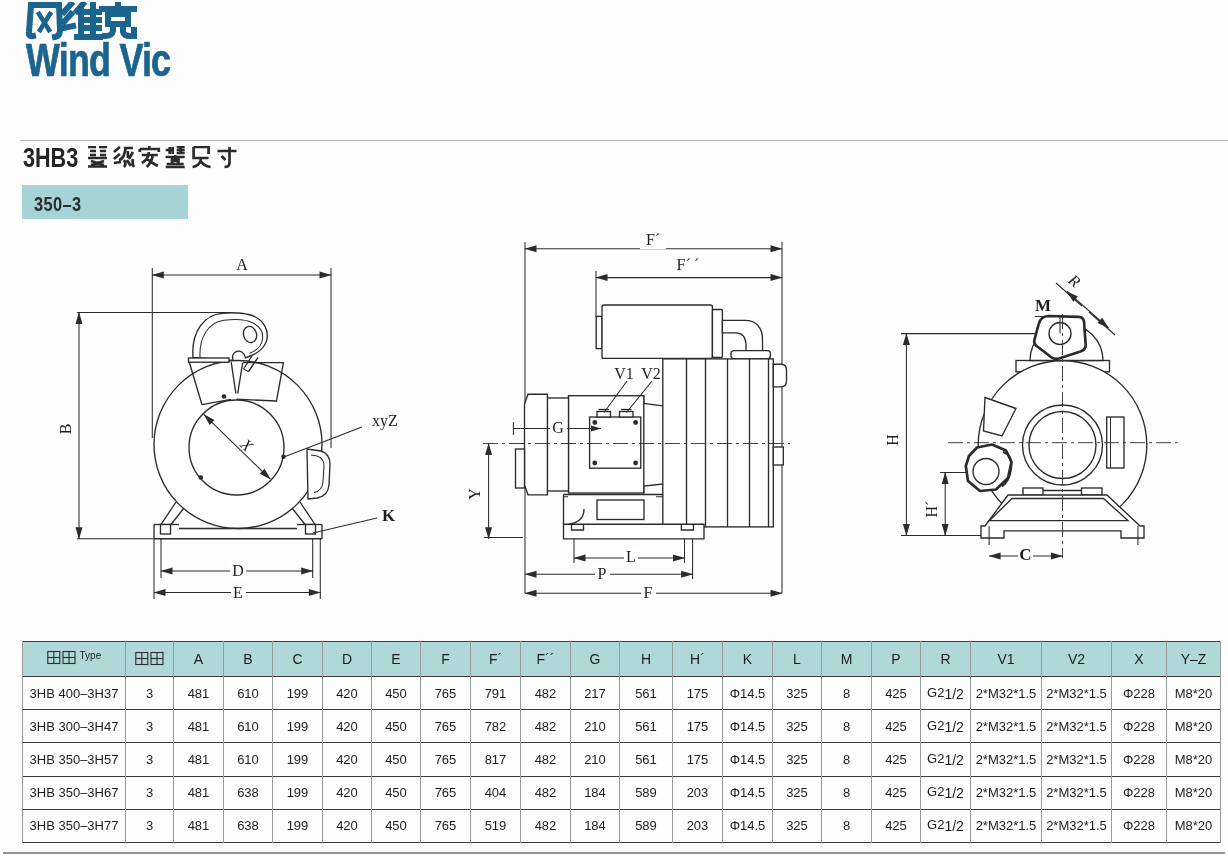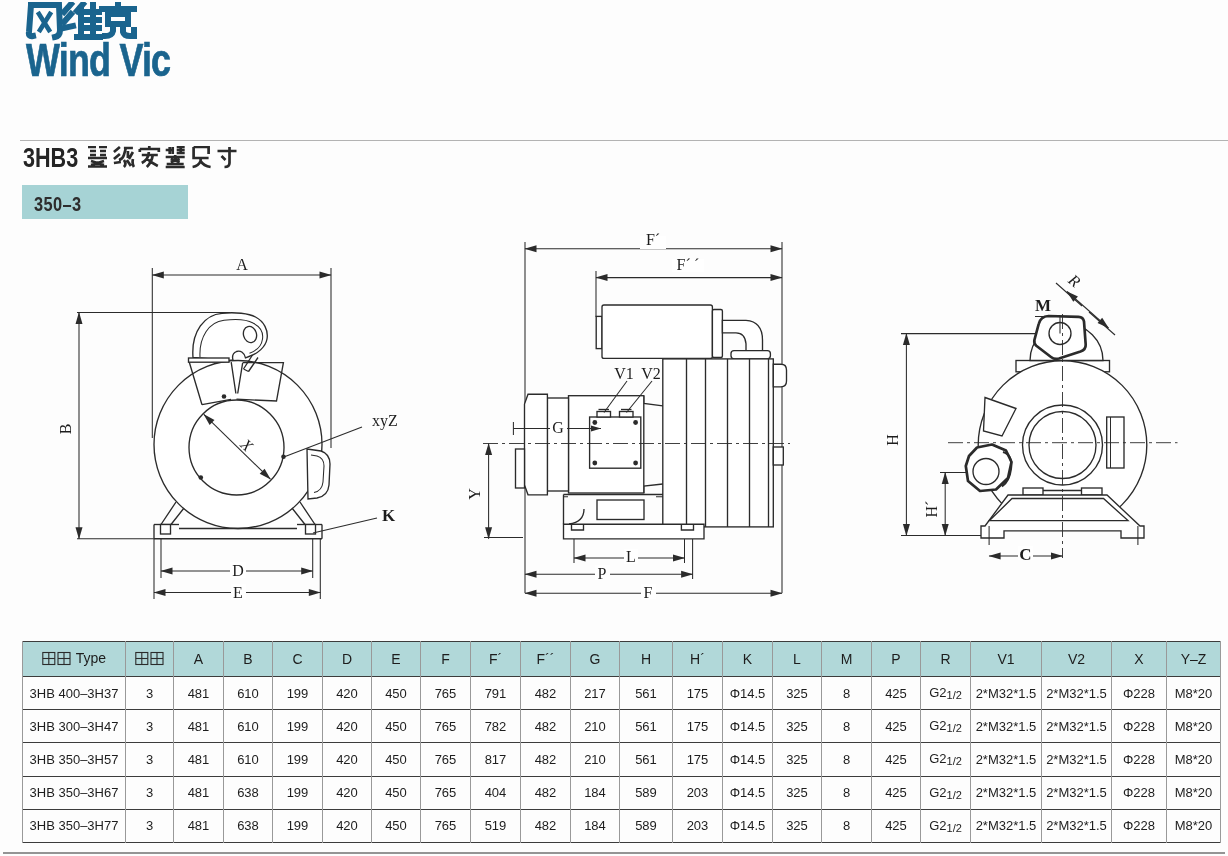--- a/index.html
+++ b/index.html
@@ -21,22 +21,22 @@
 .thick{stroke:#2b2b2b;stroke-width:2.7;stroke-linejoin:round}
 .cl{stroke:#2b2b2b;stroke-width:0.9;stroke-dasharray:15 4 3 4}
 .ls{font-family:"Liberation Serif",serif;font-size:16px;fill:#1d1d1d}
 .lsb{font-family:"Liberation Serif",serif;font-size:17px;font-weight:bold;fill:#1d1d1d}
 .lsi{font-family:"Liberation Serif",serif;font-size:16px;font-style:italic;fill:#1d1d1d}
 #tbl{position:absolute;left:22px;top:641px;width:1198px;border-collapse:collapse;table-layout:fixed;border-left:1px solid #3c3c3c;border-right:1px solid #3c3c3c}
 #tbl th,#tbl td{border-left:1px solid #999;border-right:1px solid #999;text-align:center;vertical-align:middle;color:#1d1d1d;overflow:hidden}
 #tbl tr{border-top:1px solid #3c3c3c;border-bottom:1px solid #3c3c3c}
 #tbl .hdr th{background:#b1d8d9;height:35px;font-size:14px;font-weight:normal}
 #tbl td{height:33.2px;font-size:13px}
-#tbl .half{font-size:11px;vertical-align:-2px}
-.hwrap{display:inline-flex;align-items:flex-end;font-size:14px}
+#tbl .half{font-size:14px;vertical-align:-2px}
+.hwrap{display:inline-flex;align-items:flex-start;font-size:10px}
 #bline{position:absolute;left:3px;top:851.5px;width:1222px;height:2px;background:#949494}
 </style></head>
 <body>
 <div id="page">
 <svg id="logo1" width="112" height="40" viewBox="0 0 112 40">
       <g stroke="#1a648e" stroke-width="6.0" fill="none" stroke-linecap="square">
         <path d="M6,3 L34,3 L35,28 Q35,34 30,35"></path>
         <path d="M6,3 L4,30 Q3,35 8,34"></path>
         <g stroke-width="4.6">
           <path d="M14,12 L24,28"></path>

